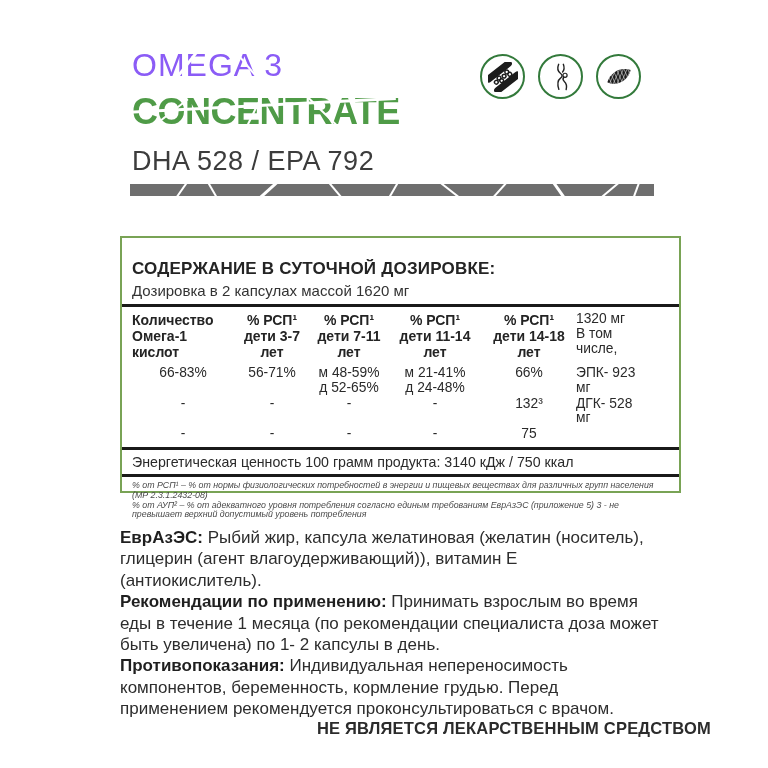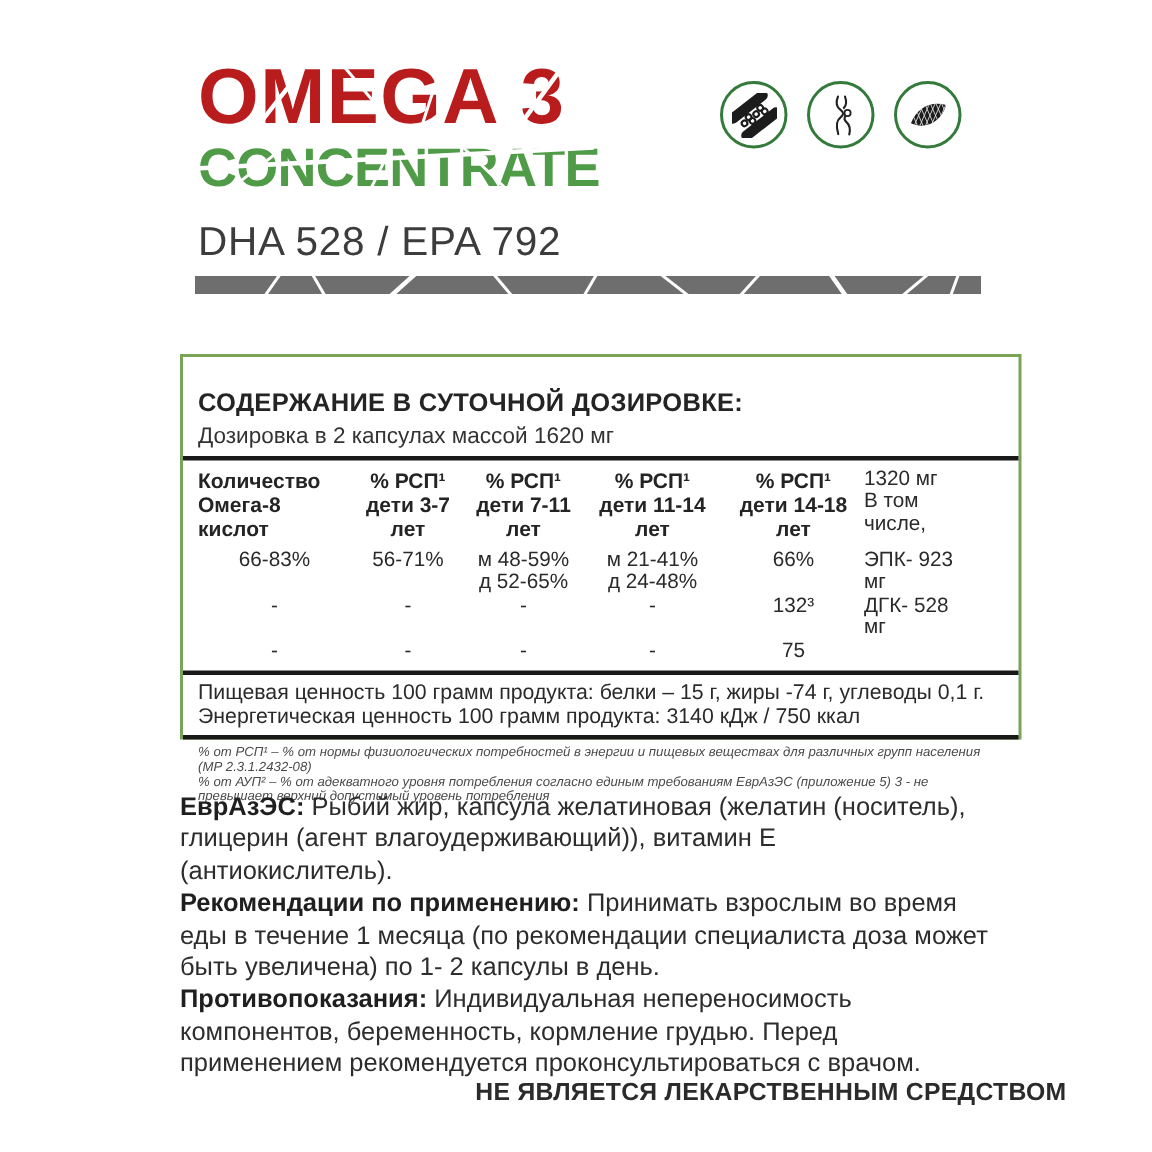--- a/index.html
+++ b/index.html
@@ -2,21 +2,21 @@
 <html><head>
 <meta charset="utf-8">
 <style>
   html,body{margin:0;padding:0;}
   .page{
     position:relative;width:768px;height:768px;background:#ffffff;
     font-family:"Liberation Sans","DejaVu Sans",sans-serif;color:#2d2d2d;overflow:hidden;
   }
   
   .title-block{position:absolute;left:132px;top:40px;width:266px;height:100px;}
-  .title-l1{font-size:52px;font-weight:700;line-height:50px;color:#b91c1c;letter-spacing:1px;}
+  .title-l1{font-size:32px;font-weight:400;line-height:50px;color:#8b5cf6;letter-spacing:1px;}
   .title-l2{font-size:36px;font-weight:700;line-height:40px;color:#4f9b47;letter-spacing:-0.5px;margin-top:2px;}
   .crack{position:absolute;background:#ffffff;z-index:3;}
   .ck1{left:54px;top:-6px;width:3px;height:60px;transform:rotate(38deg);}
   .ck2{left:112px;top:-6px;width:2px;height:58px;transform:rotate(-40deg);}
   .ck3{left:155px;top:-4px;width:2px;height:54px;transform:rotate(18deg);}
   .ck4{left:228px;top:-6px;width:3px;height:58px;transform:rotate(36deg);}
   .ck5{left:-8px;top:64px;width:272px;height:3px;transform:rotate(-3deg);}
   .ck6{left:36px;top:50px;width:2px;height:48px;transform:rotate(52deg);}
   .ck7{left:120px;top:52px;width:2px;height:44px;transform:rotate(26deg);}
   .ck8{left:190px;top:48px;width:2px;height:48px;transform:rotate(-46deg);}
@@ -153,21 +153,21 @@
   </div>
 
   <div class="dosage-box">
     <div class="box-title">СОДЕРЖАНИЕ В СУТОЧНОЙ ДОЗИРОВКЕ:</div>
     <div class="box-subtitle">Дозировка в 2 капсулах массой 1620 мг</div>
     <div class="hline"></div>
 
     <div class="tbl-wrap">
       <div class="tbl">
         <div class="th cl">Количество
-Омега-8
+Омега-1
 кислот</div>
         <div class="th">% РСП¹
 дети 3-7
 лет</div>
         <div class="th">% РСП¹
 дети 7-11
 лет</div>
         <div class="th">% РСП¹
 дети 11-14
 лет</div>
@@ -196,21 +196,20 @@
         <div class="td">-</div>
         <div class="td">-</div>
         <div class="td">-</div>
         <div class="td">-</div>
         <div class="td">75</div>
       </div>
     </div>
 
     <div class="hline"></div>
     <div class="nut-wrap">
-      <div class="nut">Пищевая ценность 100 грамм продукта: белки – 15 г, жиры -74 г, углеводы 0,1 г.</div>
       <div class="nut">Энергетическая ценность  100 грамм продукта: 3140 кДж / 750 ккал</div>
     </div>
     <div class="hline"></div>
     <div class="fn-wrap">
       <div class="fn">% от РСП¹ – % от нормы физиологических потребностей в энергии и пищевых веществах для различных групп населения (МР 2.3.1.2432-08)</div>
       <div class="fn">% от АУП² – % от адекватного уровня потребления согласно единым требованиям ЕврАзЭС (приложение 5) 3 - не превышает верхний допустимый уровень потребления</div>
     </div>
   </div>
 
   <div class="sections">

